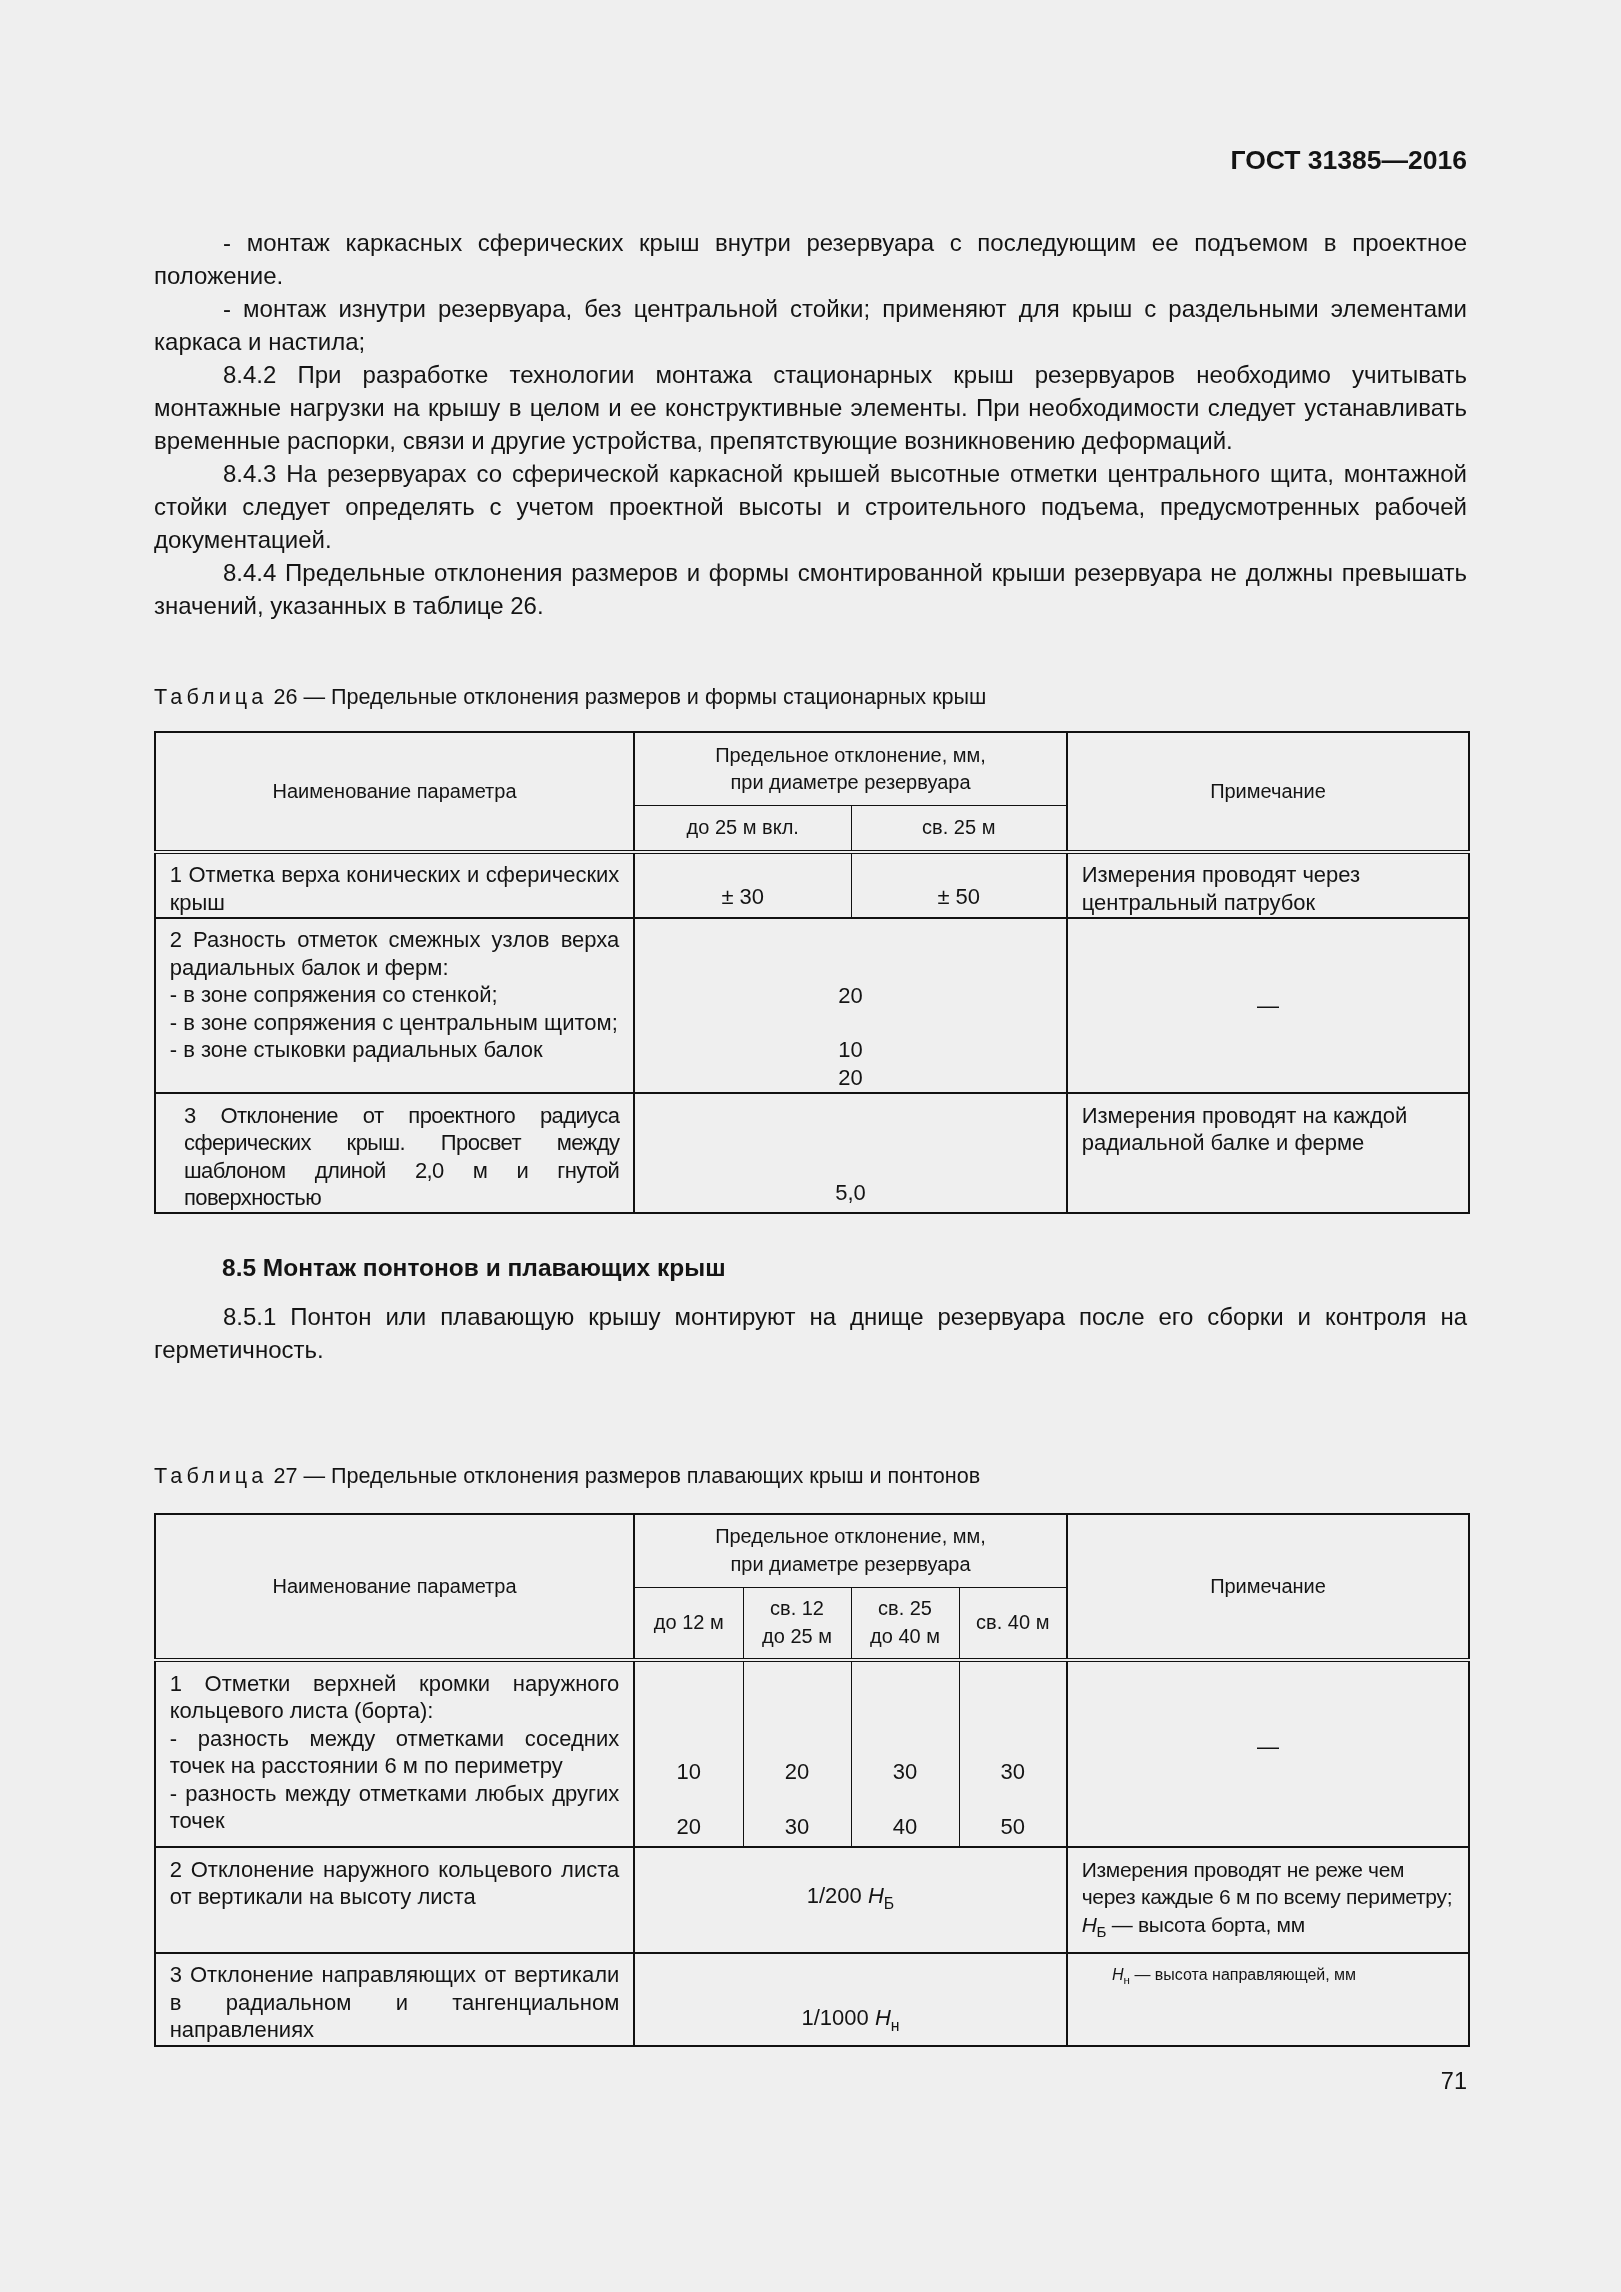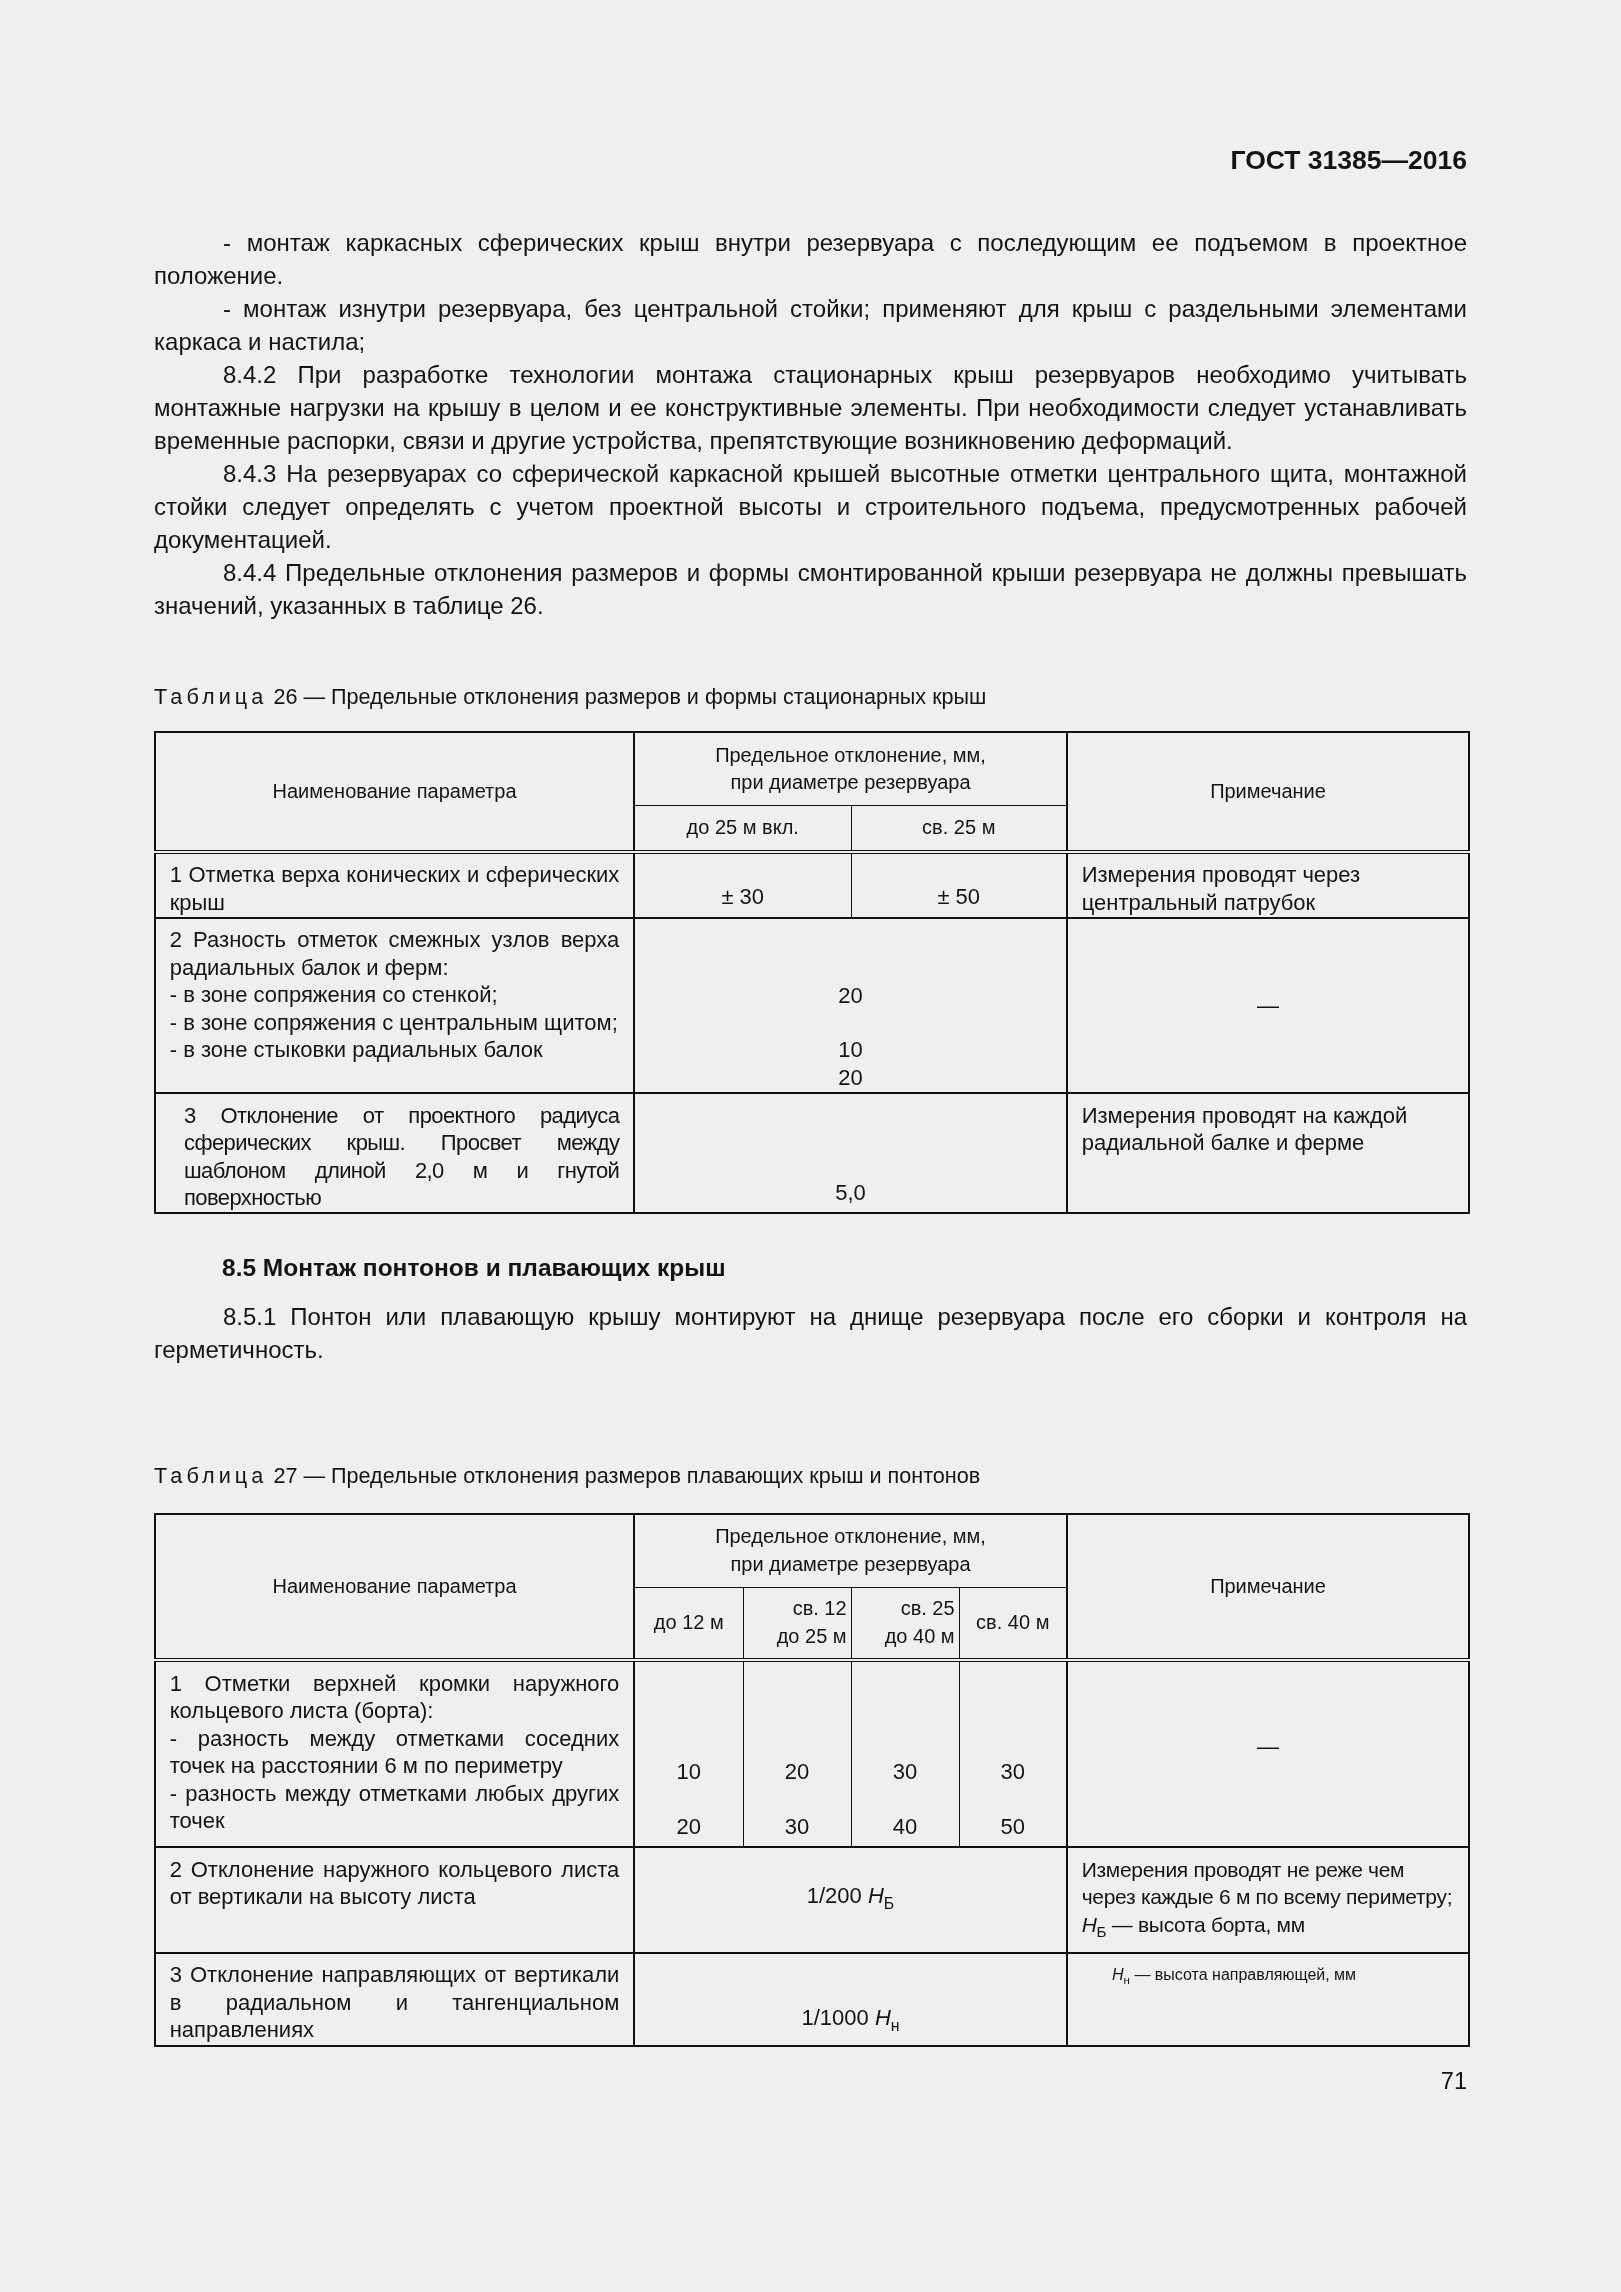--- a/index.html
+++ b/index.html
@@ -48,21 +48,21 @@
   table.gost .thick-l { border-left-width: 2.9px; }
   table.gost .thick-r { border-right-width: 2.9px; }
   table.gost tr.hdr-end th { border-bottom: 4.9px double #111; }
   table.gost tr.hdr-end2 th { border-bottom: 4.9px double #111; }
   table.gost tr.sep td { border-top-width: 2.9px; }
   .param { text-align: justify; vertical-align: top !important; padding-top: 7.8px !important; }
   .param .ln { display: block; }
   .val { text-align: center; vertical-align: bottom !important; padding-bottom: 5.9px !important; }
   .note { text-align: left; vertical-align: top !important; padding-top: 7.8px !important; }
   .note-c { text-align: center; }
-  .stack span { display: block; text-align: right; }
+  .stack span { display: block; }
   sub { font-size: 0.72em; font-style: normal; vertical-align: -0.35em; }
   .it { font-style: italic; }
   .page-num {
     position: absolute; left: 1372px; top: 2068px; width: 95px;
     text-align: right; font-size: 23.5px;
   }
 </style>
 </head>
 <body>
 

